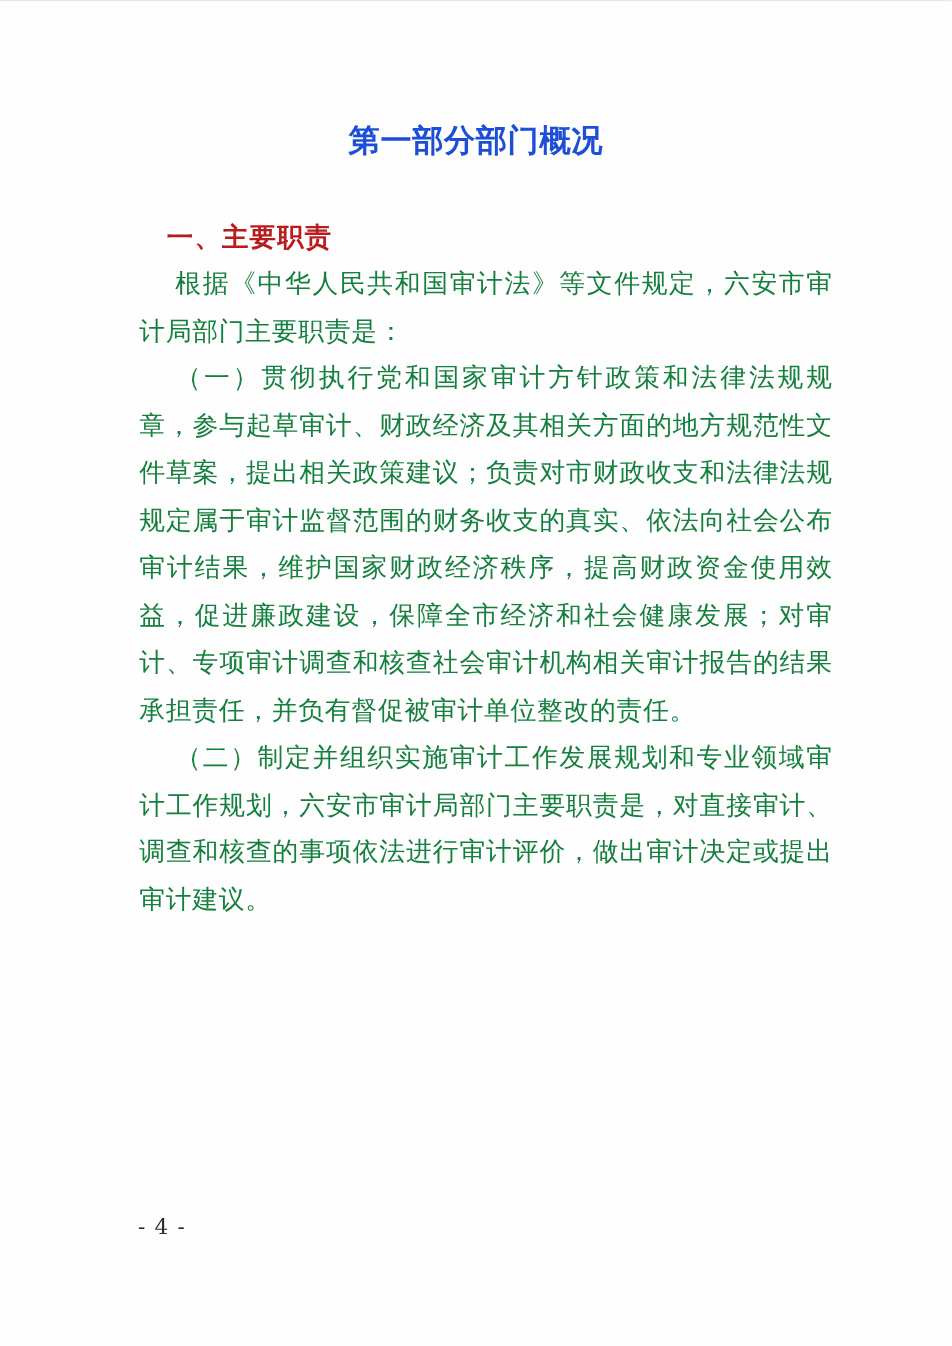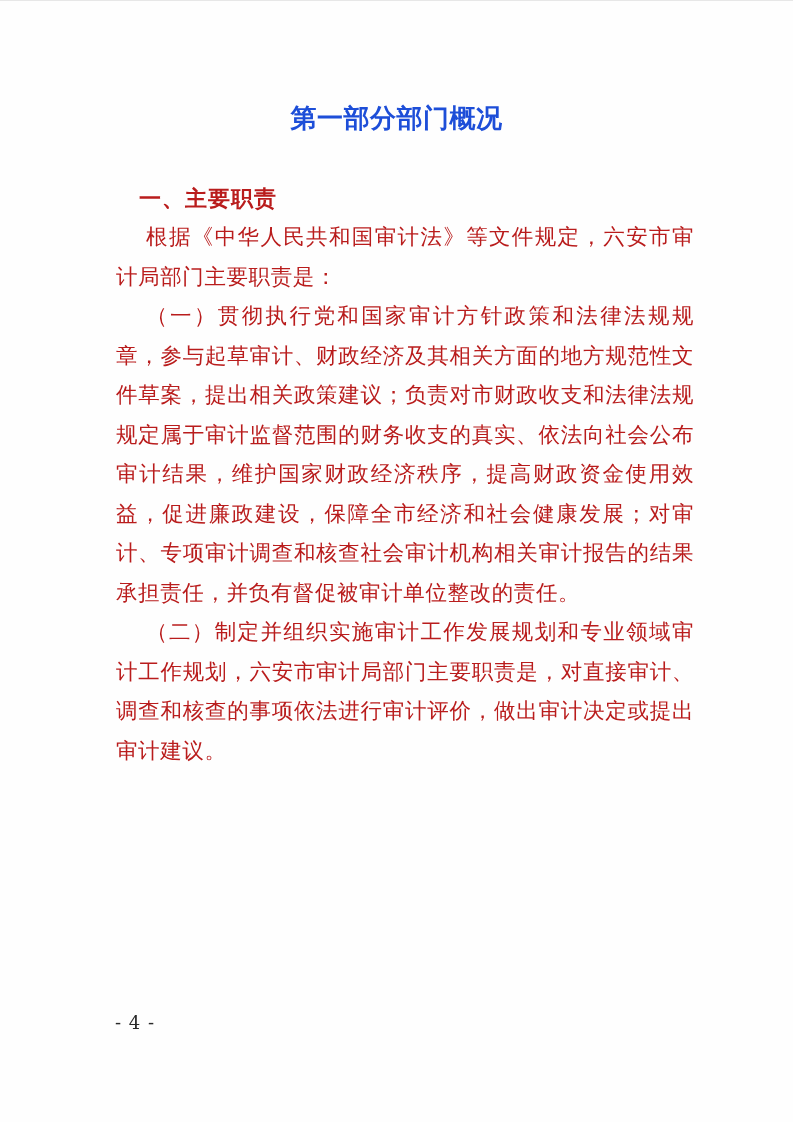--- a/index.html
+++ b/index.html
@@ -44,21 +44,21 @@
   }
   .body-text {
     position: absolute;
     top: 216px;
     left: 116px;
     width: 578px;
     font-size: 21.5px;
     line-height: 39.5px;
     letter-spacing: 0.6px;
     text-align: justify;
-    color: #b91c1c;
+    color: #15803d;
   }
   .body-text p {
     margin: 0;
     padding: 0;
     text-indent: 1.4em;
   }
   .page-footer {
     position: absolute;
     top: 1012px;
     left: 115px;

